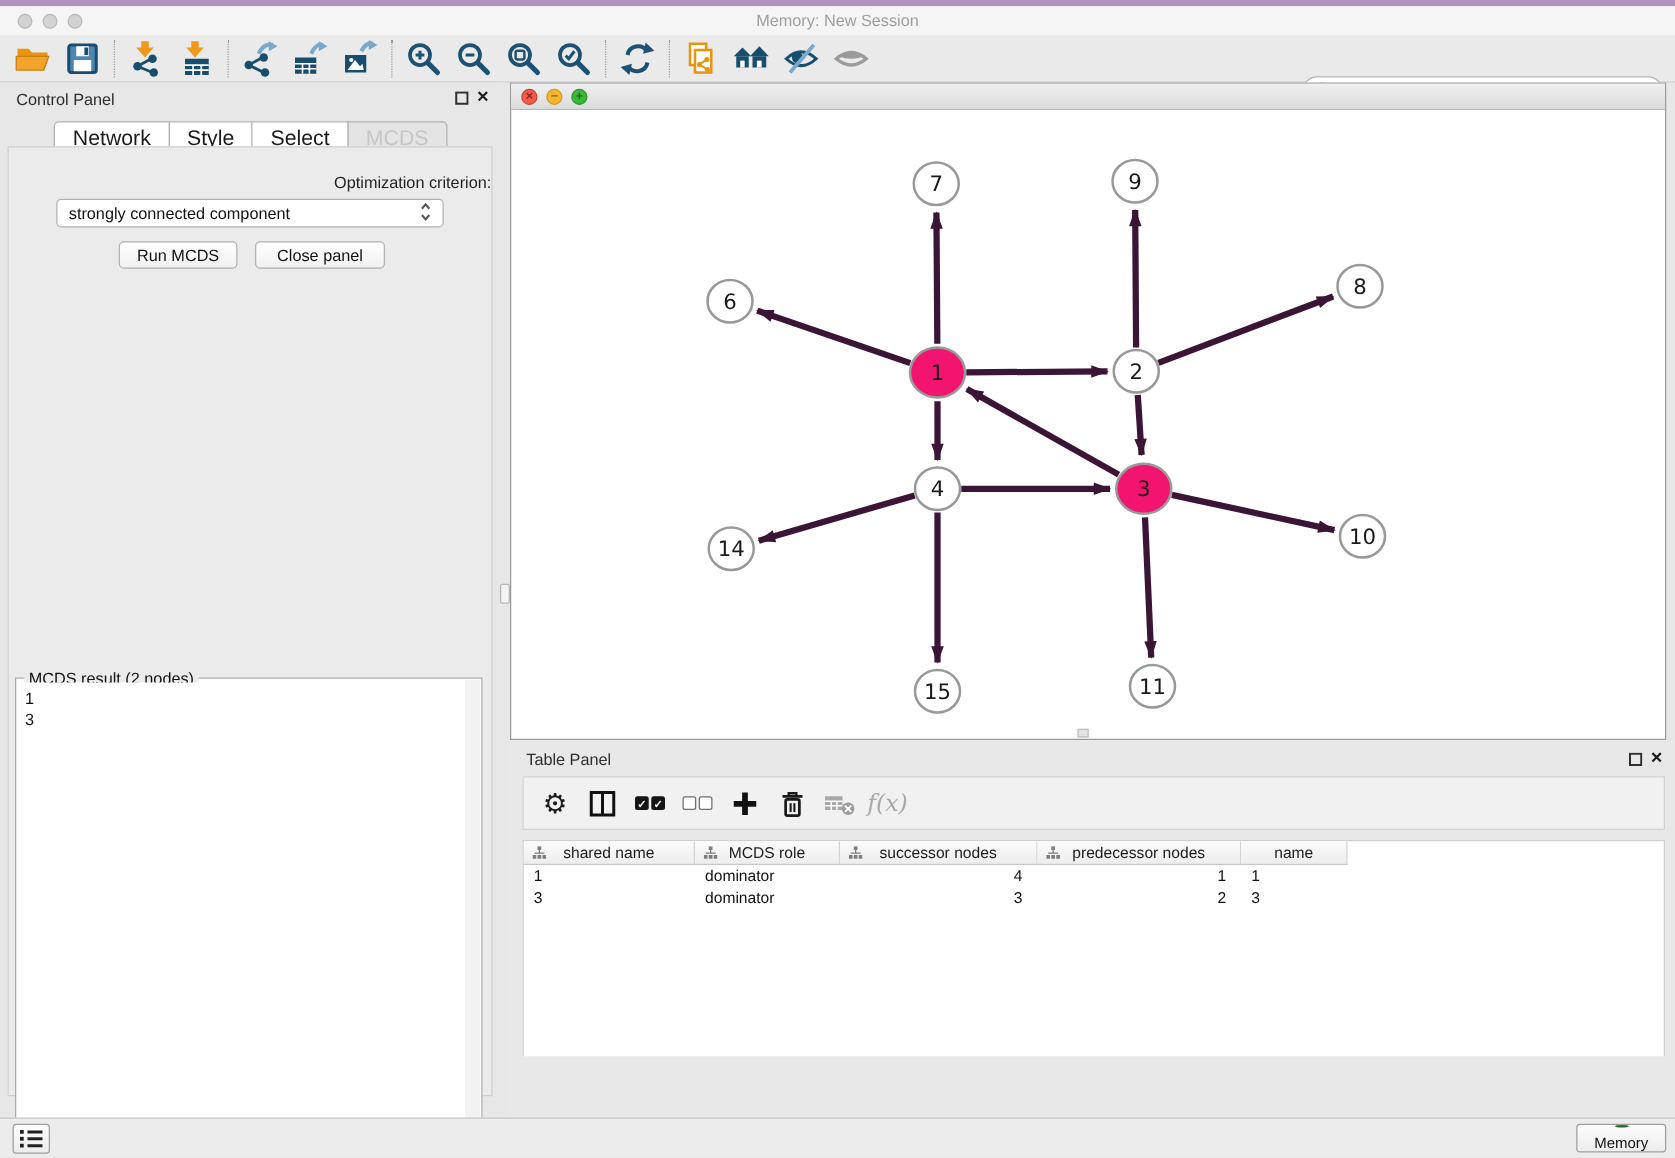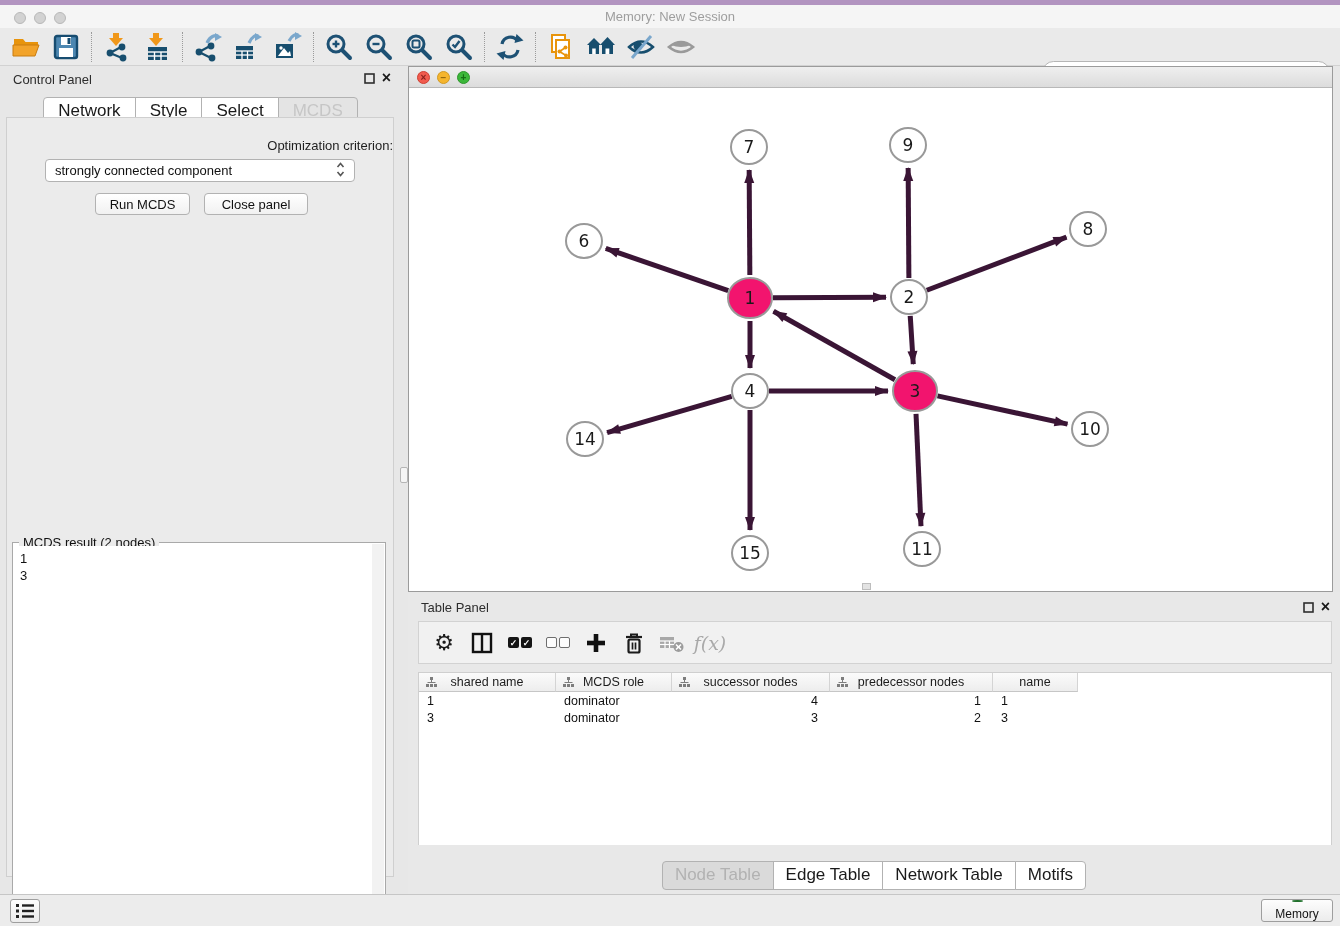--- a/index.html
+++ b/index.html
@@ -500,26 +500,20 @@
         <div class="tr">
           <div class="td" style="width: 137px;">3</div>
           <div class="td" style="width: 116px;">dominator</div>
           <div class="td right" style="width: 158px;">3</div>
           <div class="td right" style="width: 163px;">2</div>
           <div class="td" style="width: 85px;">3</div>
         </div>
       </div>
   </div>
 
-  <div class="seg-tabs tp-tabs">
-      <div class="seg-tab active">Node Table</div>
-      <div class="seg-tab">Edge Table</div>
-      <div class="seg-tab">Network Table</div>
-      <div class="seg-tab">Motifs</div>
-    </div>
 </div>
 
 <div class="abs statusbar">
   <div class="sb-btn list-btn">
     <svg width="22" height="20" viewBox="0 0 22 20">
       <rect x="2" y="3" width="3" height="3" fill="#222"></rect>
         <line x1="8" y1="4.5" x2="20" y2="4.5" stroke="#222" stroke-width="2.4"></line>
       <rect x="2" y="8.5" width="3" height="3" fill="#222"></rect>
         <line x1="8" y1="10" x2="20" y2="10" stroke="#222" stroke-width="2.4"></line>
       <rect x="2" y="14" width="3" height="3" fill="#222"></rect>

